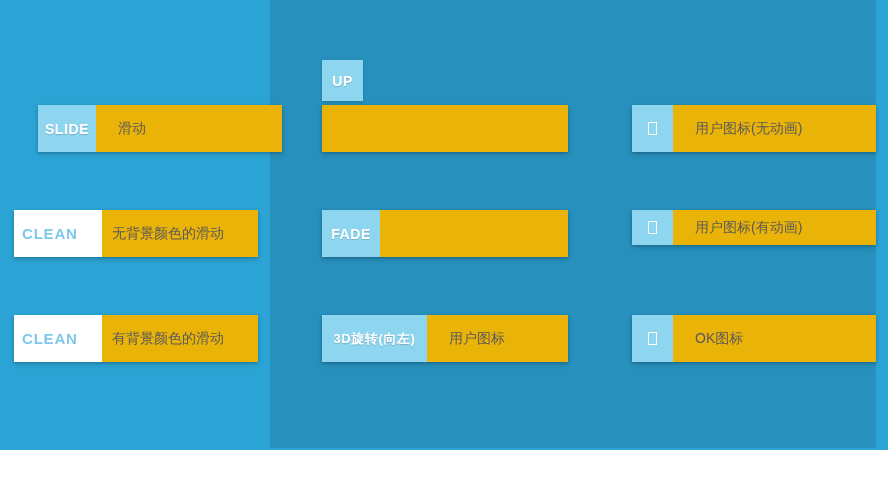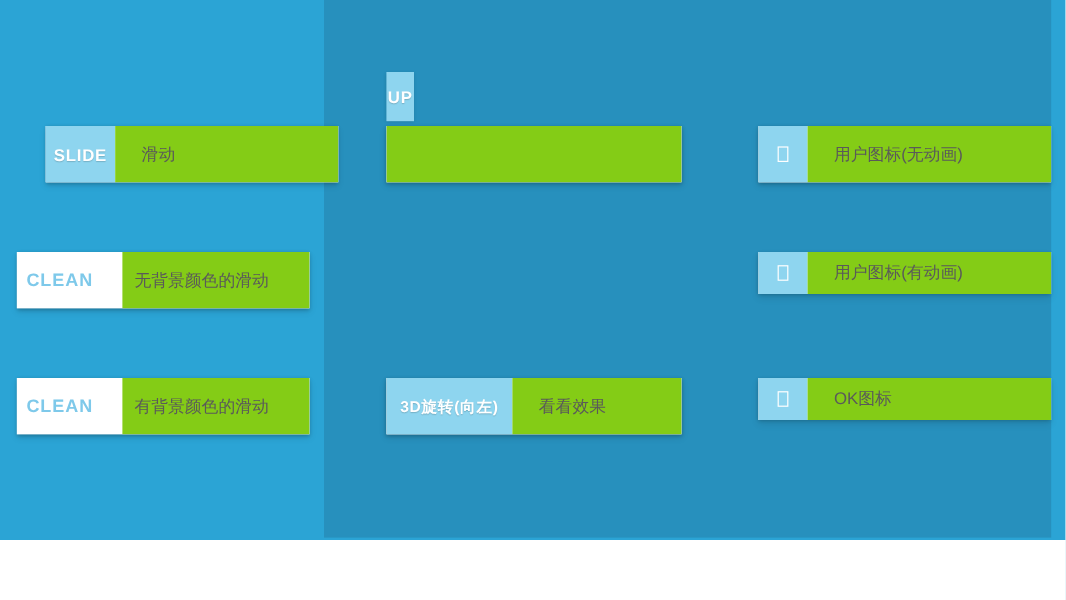--- a/index.html
+++ b/index.html
@@ -46,21 +46,21 @@
     font-weight: bold;
     font-size: 14px;
     letter-spacing: 0.6px;
     text-shadow: 0 1px 1px rgba(0,0,0,0.18);
     flex: 0 0 auto;
   }
 
   .card-body {
     display: flex;
     align-items: center;
-    background: #84cc16;
+    background: #eab308;
     color: #5a5a5a;
     font-size: 14px;
     padding-left: 22px;
     flex: 1 1 auto;
   }
 
   
   .card.plain .card-label {
     background: transparent;
     color: #7ec9ea;
@@ -89,21 +89,21 @@
   #card-clean-1 .card-label { width: 88px; }
 
   #card-clean-2  { left: 14px; top: 315px; width: 244px; height: 47px; }
   #card-clean-2 .card-label { width: 88px; }
 
   
   
   #label-up {
     position: absolute;
     left: 322px; top: 60px;
-    width: 23px; height: 41px;
+    width: 41px; height: 41px;
     display: flex; align-items: center; justify-content: center;
     background: #8ed5ef;
     color: #ffffff;
     font-weight: bold;
     font-size: 14px;
     letter-spacing: 0.6px;
     text-shadow: 0 1px 1px rgba(0,0,0,0.18);
     box-shadow: 0 1px 3px rgba(0,0,0,0.18);
   }
   #card-up { left: 322px; top: 105px; width: 246px; height: 47px; }
@@ -111,21 +111,21 @@
 
   #card-fade     { left: 322px; top: 210px; width: 246px; height: 47px; }
   #card-fade .card-label { width: 58px; }
 
   #card-rotate   { left: 322px; top: 315px; width: 246px; height: 47px; }
   #card-rotate .card-label { width: 105px; font-size: 13px; }
 
   
   #card-user-static  { left: 632px; top: 105px; width: 244px; height: 47px; }
   #card-user-anim    { left: 632px; top: 210px; width: 244px; height: 35px; }
-  #card-ok           { left: 632px; top: 315px; width: 244px; height: 35px; }
+  #card-ok           { left: 632px; top: 315px; width: 244px; height: 47px; }
   #card-user-static .card-label,
   #card-user-anim .card-label,
   #card-ok .card-label { width: 41px; }
 </style>
 </head>
 <body>
 
 <div id="stage">
 
   <div class="col-bg" id="col-bg-left"></div>
@@ -147,24 +147,28 @@
     <div class="card-body">有背景颜色的滑动</div>
   </div>
 
   <div id="label-up">UP</div>
 
   <div class="card" id="card-up">
     <div class="card-label"></div>
     <div class="card-body"></div>
   </div>
 
+  <div class="card" id="card-fade">
+    <div class="card-label">FADE</div>
+    <div class="card-body"></div>
+  </div>
 
   <div class="card" id="card-rotate">
     <div class="card-label">3D旋转(向左)</div>
-    <div class="card-body">看看效果</div>
+    <div class="card-body">用户图标</div>
   </div>
 
   <div class="card" id="card-user-static">
     <div class="card-label">
       <span class="tofu"></span>
     </div>
     <div class="card-body">用户图标(无动画)</div>
   </div>
 
   <div class="card" id="card-user-anim">

